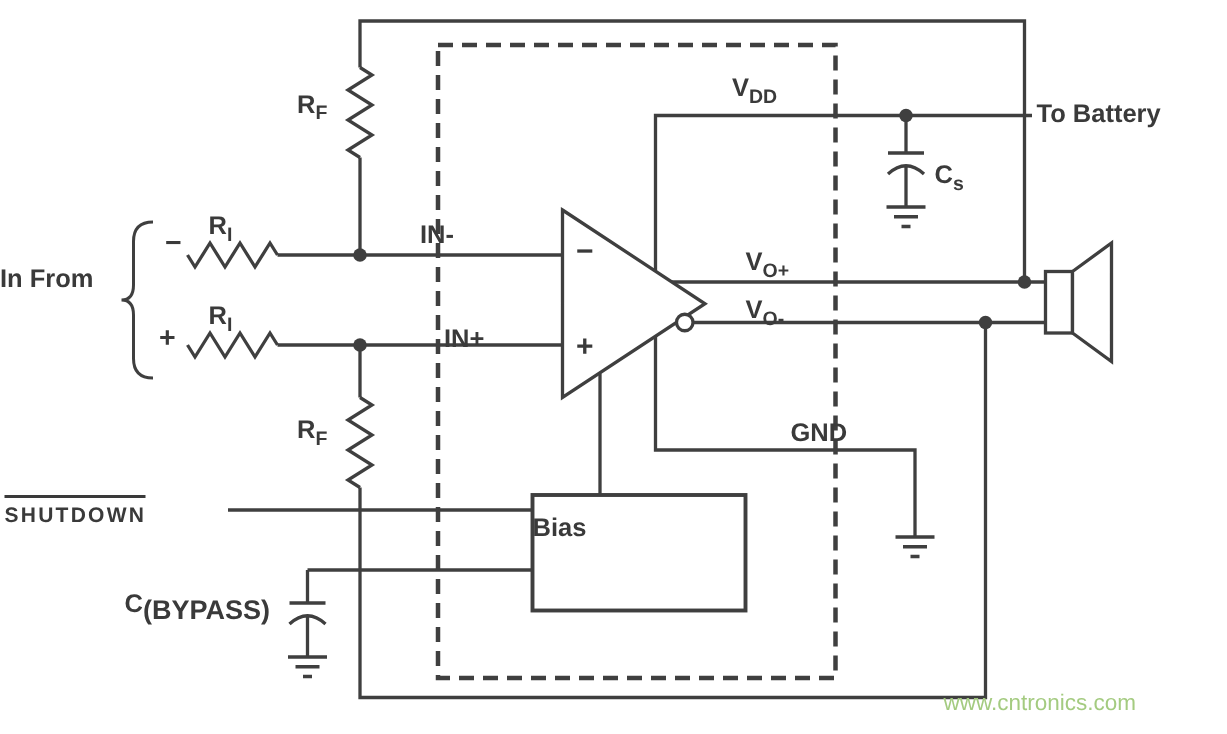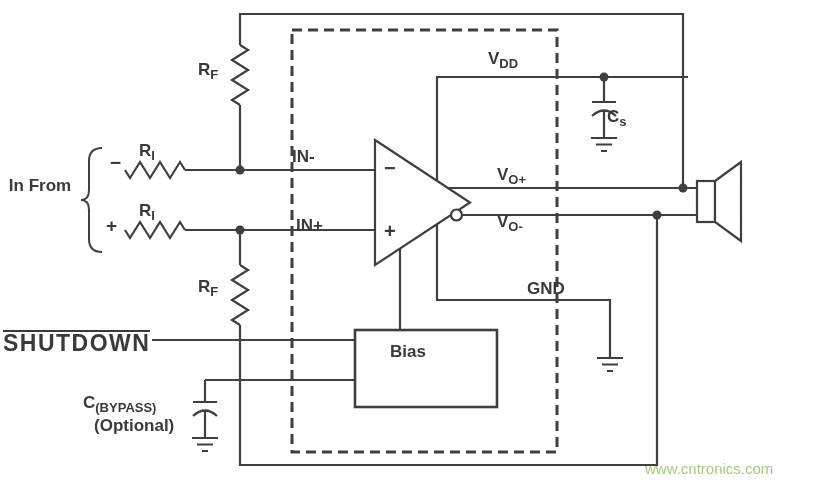--- a/index.html
+++ b/index.html
@@ -14,28 +14,28 @@
   svg.circuit { position:absolute; left:0; top:0; }
   .lbl {
     position: absolute;
     font-size: 17px;
     font-weight: bold;
     color: #3a3a3a;
     white-space: nowrap;
     line-height: 20px;
   }
   .lbl sub { font-size: 13px; line-height: 0; }
-  .lbl.small-sub sub { font-size: 13px; }
+  .lbl.small-sub sub { font-size: 18px; }
   .sign { font-size: 19px; }
   .opamp-sign { font-size: 20px; }
-  .centered { text-align: center; }
+  .centered { }
   .shutdown {
     border-top: 2.5px solid #3a3a3a;
     padding-top: 1px;
-    font-size: 23px;
+    font-size: 14px;
     letter-spacing: 1.5px;
     text-align: center;
   }
   .watermark {
     font-size: 15px;
     font-weight: normal;
     color: #a4cb80;
   }
 </style>
 </head>
@@ -97,37 +97,37 @@
   <div class="lbl" style="left:139px;top:141px"><span>R</span><sub>I</sub></div>
   <div class="lbl sign" style="left:110px;top:153px">−</div>
   <div class="lbl" style="left:139px;top:201px"><span>R</span><sub>I</sub></div>
   <div class="lbl sign" style="left:106px;top:216px">+</div>
   <div class="lbl" style="left:198px;top:277px"><span>R</span><sub>F</sub></div>
 
   <div class="lbl centered" style="left:0px;top:175px;width:80px;line-height:21px">
     <div>In From</div>
   </div>
 
-  <div class="lbl" style="left:292px;top:147px">IN-</div>
+  <div class="lbl" style="left:280px;top:147px">IN-</div>
   <div class="lbl" style="left:296px;top:216px">IN+</div>
 
   <div class="lbl opamp-sign" style="left:384px;top:158px">−</div>
   <div class="lbl opamp-sign" style="left:384px;top:221px">+</div>
 
   <div class="lbl" style="left:488px;top:49px"><span>V</span><sub>DD</sub></div>
-  <div class="lbl" style="left:607px;top:107px"><span>C</span><sub>s</sub></div>
+  <div class="lbl" style="left:691px;top:66px">To Battery</div>
+  <div class="lbl" style="left:623px;top:107px"><span>C</span><sub>s</sub></div>
 
   <div class="lbl" style="left:497px;top:165px"><span>V</span><sub>O+</sub></div>
-  <div class="lbl" style="left:497px;top:212px"><span>V</span><sub>O-</sub></div>
+  <div class="lbl" style="left:497px;top:197px"><span>V</span><sub>O-</sub></div>
   <div class="lbl" style="left:527px;top:279px">GND</div>
 
-  <div class="lbl centered" style="left:337px;top:341px;width:142px;line-height:22px">
+  <div class="lbl centered" style="left:355px;top:341px;width:142px;line-height:22px">
     <div>Bias</div>
   </div>
 
   <div class="lbl shutdown" style="left:3px;top:330px">SHUTDOWN</div>
 
   <div class="lbl small-sub" style="left:83px;top:393px"><span>C</span><sub>(BYPASS)</sub></div>
-  <div class="lbl" style="left:94px;top:416px">(Optional)</div>
 
-  <div class="lbl watermark" style="left:645px;top:459px">www.cntronics.com</div>
+  <div class="lbl watermark" style="left:629px;top:459px">www.cntronics.com</div>
 
 </div>
 
 </body></html>

